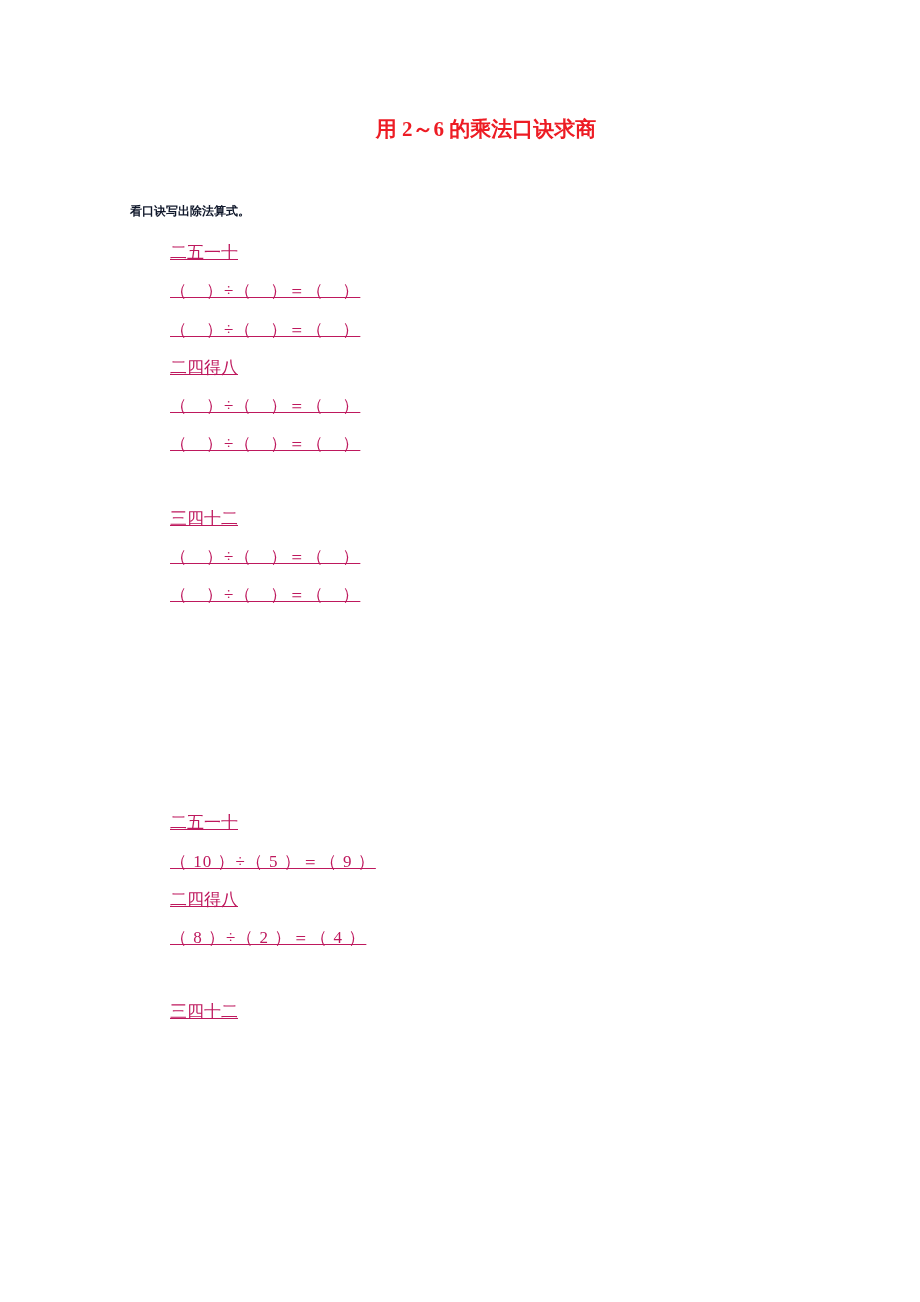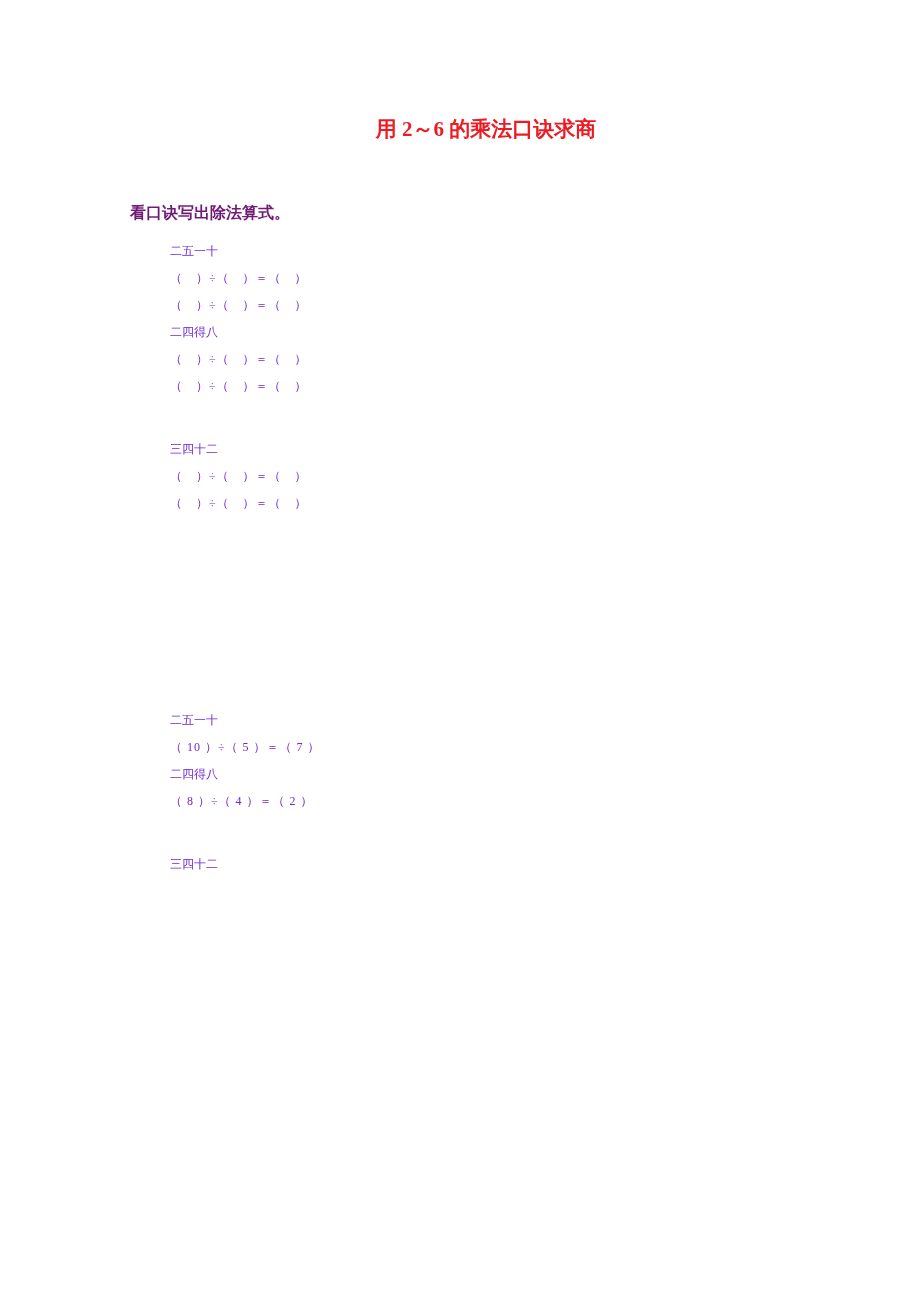--- a/index.html
+++ b/index.html
@@ -16,30 +16,31 @@
   }
   .title {
     text-align: center;
     font-size: 21px;
     font-weight: bold;
     color: #ed1c24;
     margin-bottom: 60px;
     font-family: "SimSun", "宋体", serif;
   }
   .section-heading {
-    font-size: 16px;
+    font-size: 12px;
     font-weight: bold;
-    color: #701a75;
+    color: #0f172a;
     margin-bottom: 14px;
   }
   .problem-block {
     padding-left: 40px;
-    font-size: 12px;
-    color: #6d28d9;
+    font-size: 17px;
+    color: #be185d;
     line-height: 2.25;
+    text-decoration: underline;
   }
   .koujue-label {
     display: block;
   }
   .equation-line {
     display: block;
     letter-spacing: 1px;
   }
   .gap-small {
     height: 36px;
@@ -71,23 +72,23 @@
     <span class="koujue-label">三四十二</span>
     <span class="equation-line">（　）÷（　）＝（　）</span>
     <span class="equation-line">（　）÷（　）＝（　）</span>
   </div>
 
   <div class="gap-big"></div>
 
 
   <div class="problem-block">
     <span class="koujue-label">二五一十</span>
-    <span class="equation-line">（ 10 ）÷（ 5 ）＝（ 7 ）</span>
+    <span class="equation-line">（ 10 ）÷（ 5 ）＝（ 9 ）</span>
 
     <span class="koujue-label">二四得八</span>
-    <span class="equation-line">（ 8  ）÷（ 4 ）＝（ 2 ）</span>
+    <span class="equation-line">（ 8  ）÷（ 2 ）＝（ 4 ）</span>
 
     <div class="gap-small"></div>
 
     <span class="koujue-label">三四十二</span>
   </div>
 
 </div>
 
 </body></html>

